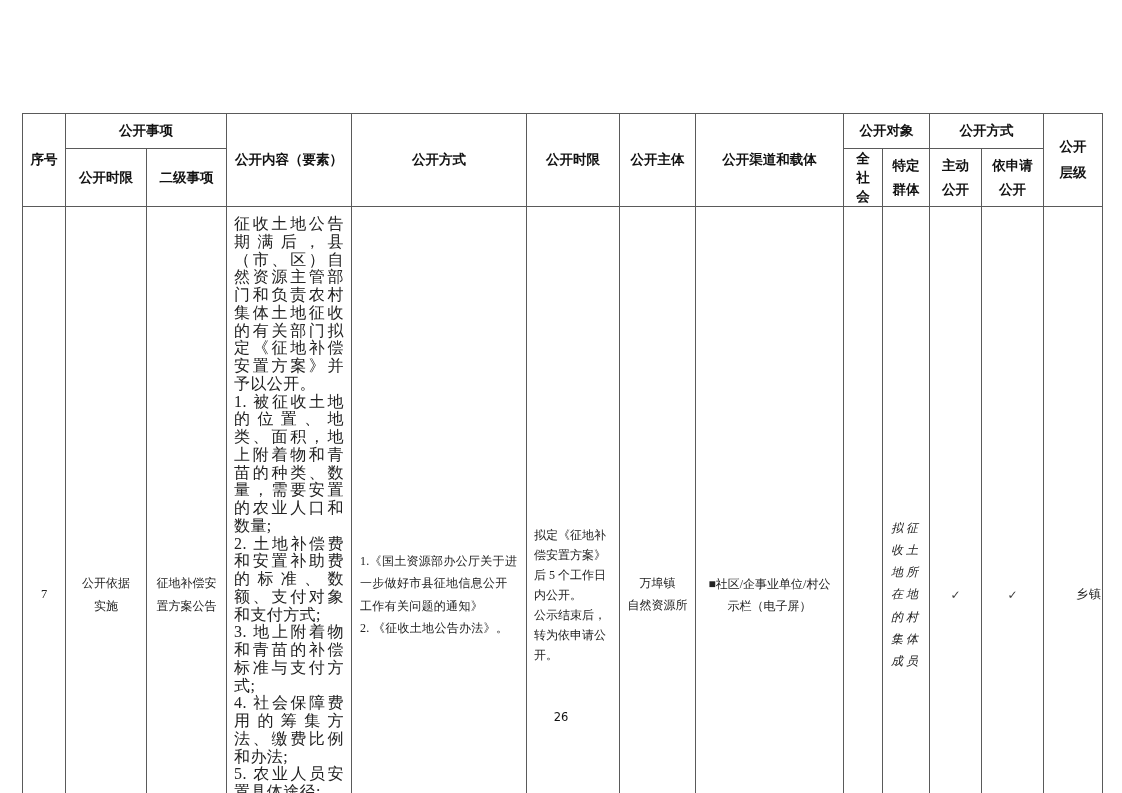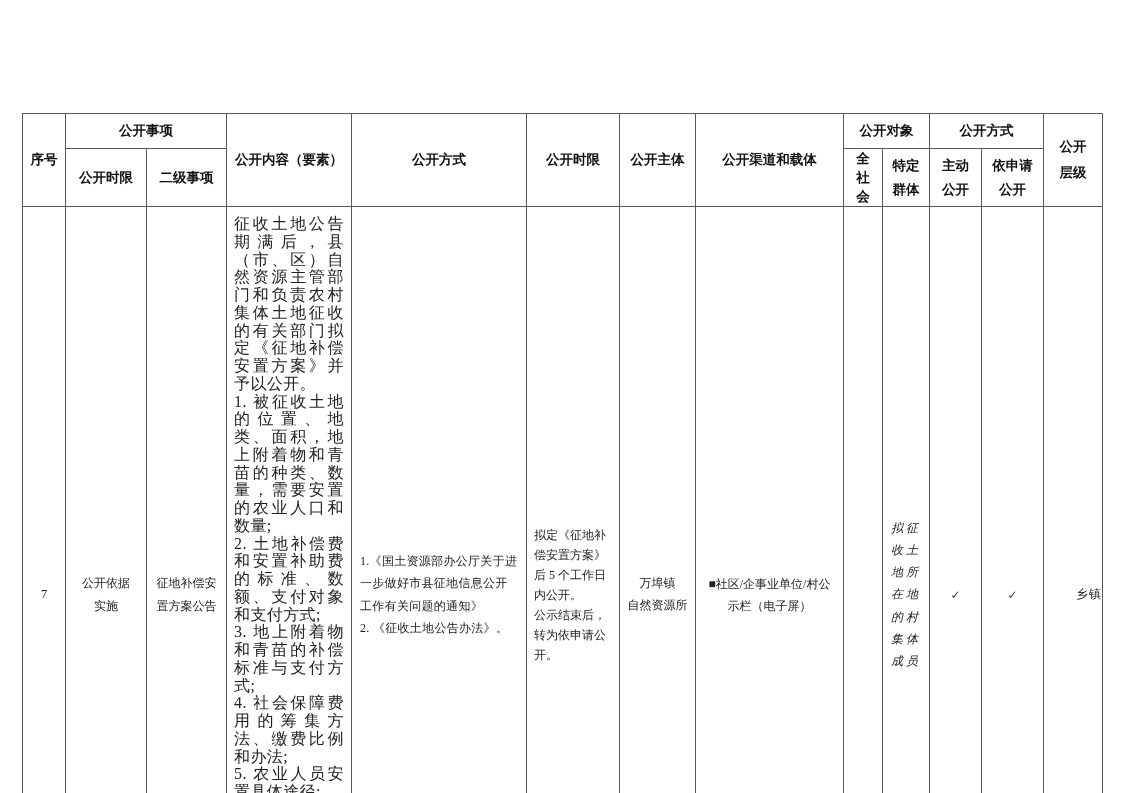--- a/index.html
+++ b/index.html
@@ -184,13 +184,14 @@
       <td class="channel-cell">■社区/企事业单位/村公示栏（电子屏）</td>
       <td></td>
       <td class="group-cell">拟征收土地所在地的村集体成员</td>
       <td class="check-cell">✓</td>
       <td class="check-cell">✓</td>
       <td class="level-cell">乡镇</td>
     </tr>
   </tbody>
     </table>
 
+  <div class="page-number">26</div>
 </div>
 
 </body></html>

